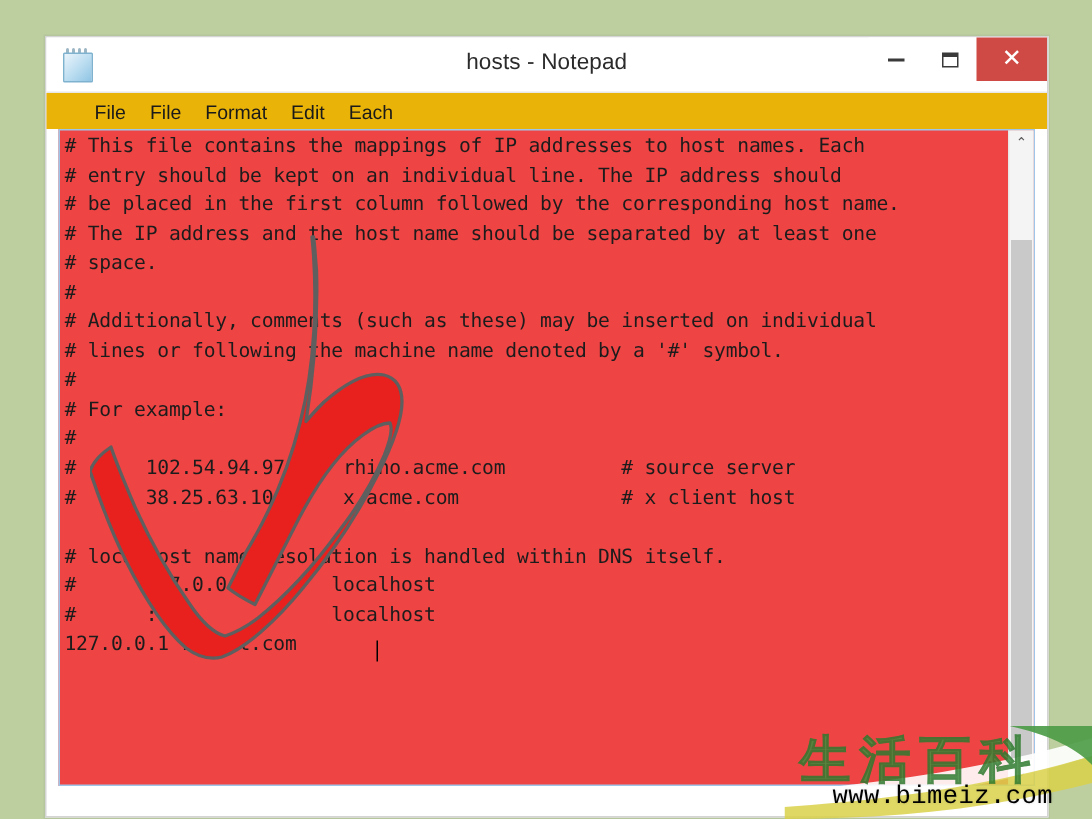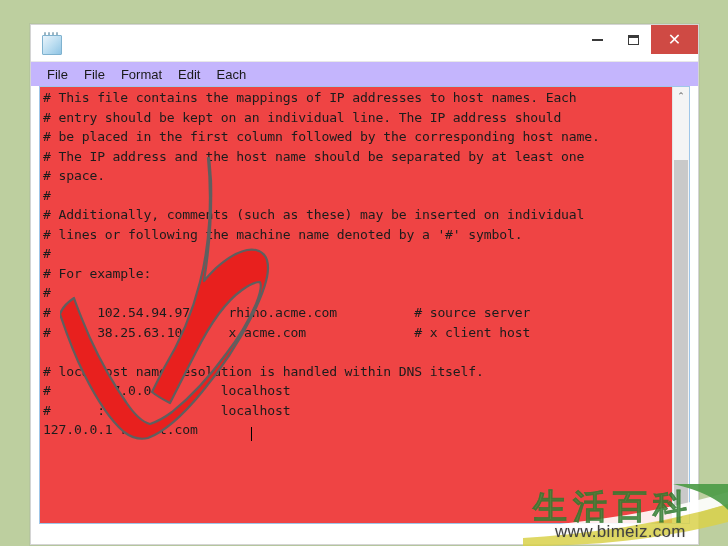--- a/index.html
+++ b/index.html
@@ -116,22 +116,22 @@
     color: #ffffff;
     font-size: 16px;
     line-height: 16px;
     font-family: "Liberation Sans", sans-serif;
   }
 
   
   .menubar {
     position: relative;
     height: 24px;
-    background: #c4b5fd;
-    padding-left: 8px;
+    background: #eab308;
+    padding-left: 24px;
     display: flex;
     align-items: center;
   }
   .menu-item {
     font-size: 13px;
     color: #1a1a1a;
     padding: 2px 8px;
     font-family: "Liberation Sans", sans-serif;
     cursor: default;
   }
@@ -242,22 +242,22 @@
     opacity: 0.85;
     font-family: "DejaVu Sans", sans-serif;
     font-weight: bold;
     -webkit-text-stroke: 0.5px #2f7a2f;
   }
   .wm-url {
     position: absolute;
     left: 32px;
     top: 38px;
     font-size: 17px;
-    color: #404040;
-    font-family: Liberation Sans, sans-serif;
+    color: #000000;
+    font-family: Liberation Mono, monospace;
     letter-spacing: 0.3px;
     text-shadow: 0 0 2px rgba(0,0,0,0.15);
   }
 </style>
 </head>
 <body>
 
 <div id="screen">
 
   <div id="notepad-window">
@@ -265,20 +265,21 @@
     <div class="titlebar">
 
       <div class="app-icon">
         <div class="ring" style="left:3px;"></div>
         <div class="ring" style="left:7px;"></div>
         <div class="ring" style="left:11px;"></div>
         <div class="ring" style="left:15px;"></div>
         <div class="pad-body"></div>
       </div>
 
+      <div class="titlebar-title">hosts - Notepad</div>
 
       <div class="win-controls">
         <div class="win-btn min">
           <span class="glyph-min"></span>
         </div>
         <div class="win-btn max">
           <span class="glyph-max"></span>
         </div>
         <div class="win-btn close">
           <span class="glyph-close">✕</span>

